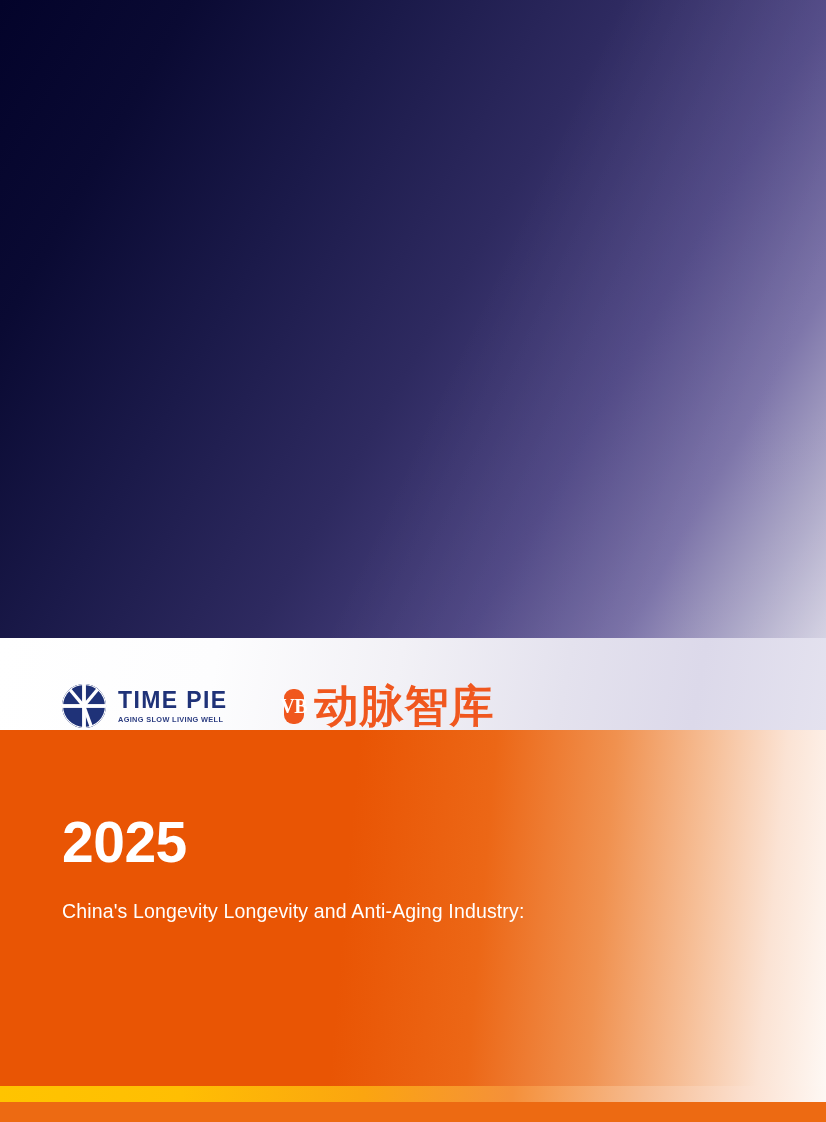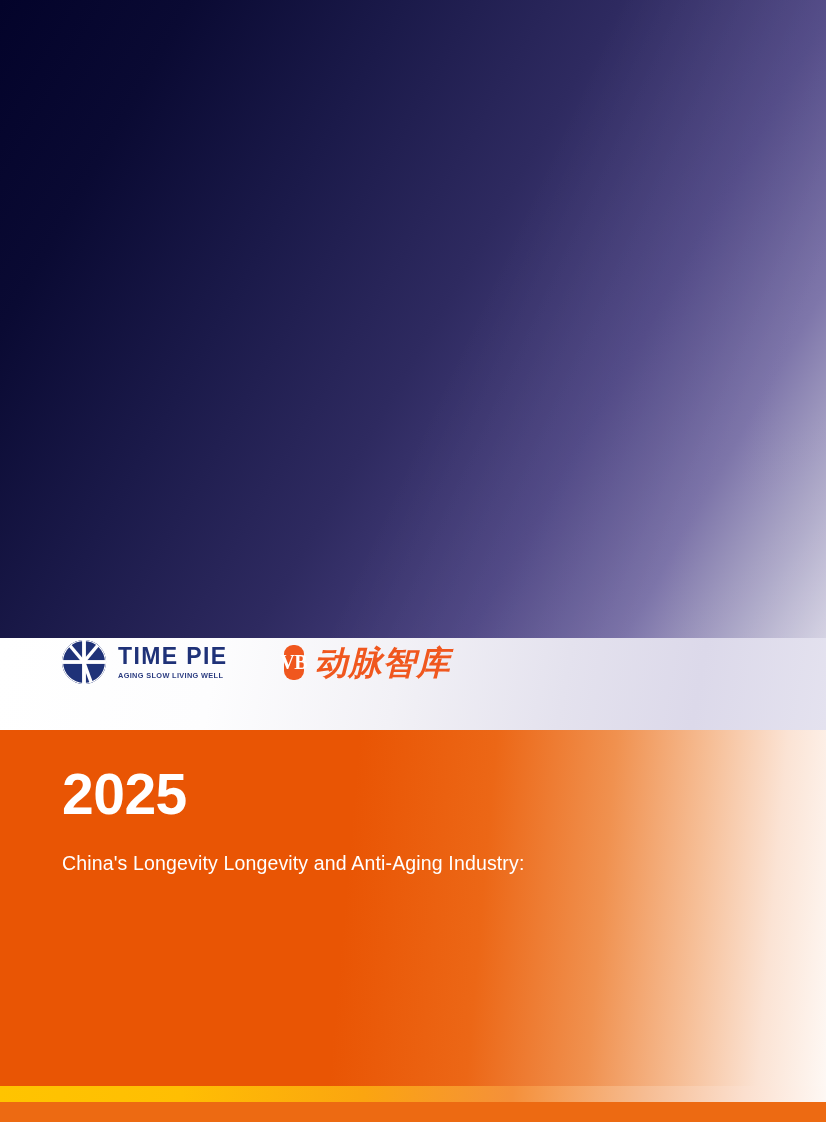--- a/index.html
+++ b/index.html
@@ -55,21 +55,21 @@
     width: 826px;
     height: 92px;
     background: linear-gradient(100deg,
         #ffffff 0%,
         #fdfdfe 26%,
         #f2f1f6 48%,
         #e4e2ee 68%,
         #dcd9ea 84%,
         #e4e2ef 100%);
     display: flex;
-    align-items: flex-start;
+    align-items: flex-end;
   }
 
   .logo-row {
     display: flex;
     align-items: center;
     padding-left: 60px;
   }
 
   
   .timepie {
@@ -121,26 +121,25 @@
     color: #ffffff;
     display: flex;
     align-items: center;
     justify-content: center;
     font-size: 20px;
     font-weight: bold;
     letter-spacing: -0.5px;
     font-family: "Liberation Serif", "DejaVu Serif", serif;
   }
   .vb-name {
-    font-size: 33px;
+    font-size: 44px;
     font-weight: bold;
     color: #F0571E;
     letter-spacing: 1px;
     line-height: 1;
-    font-style: italic;
   }
 
   
   .title-block {
     position: absolute;
     left: 0;
     top: 730px;
     width: 826px;
     height: 356px;
     background:
@@ -148,22 +147,23 @@
         #E95504 0%,
         #E95504 42%,
         #EC6716 58%,
         #F0914F 72%,
         #F6BE96 83%,
         #FBE3D4 92%,
         #FEF8F4 100%);
     overflow: hidden;
   }
   .title-inner {
-    padding: 36px 0 0 62px;
+    padding: 72px 0 0 62px;
     color: #ffffff;
+    margin-top: 12px;
   }
   .year {
     font-size: 57px;
     font-weight: bold;
     line-height: 1;
     letter-spacing: -0.5px;
   }
   .cn-title {
     margin-top: 14px;
     font-size: 44px;

